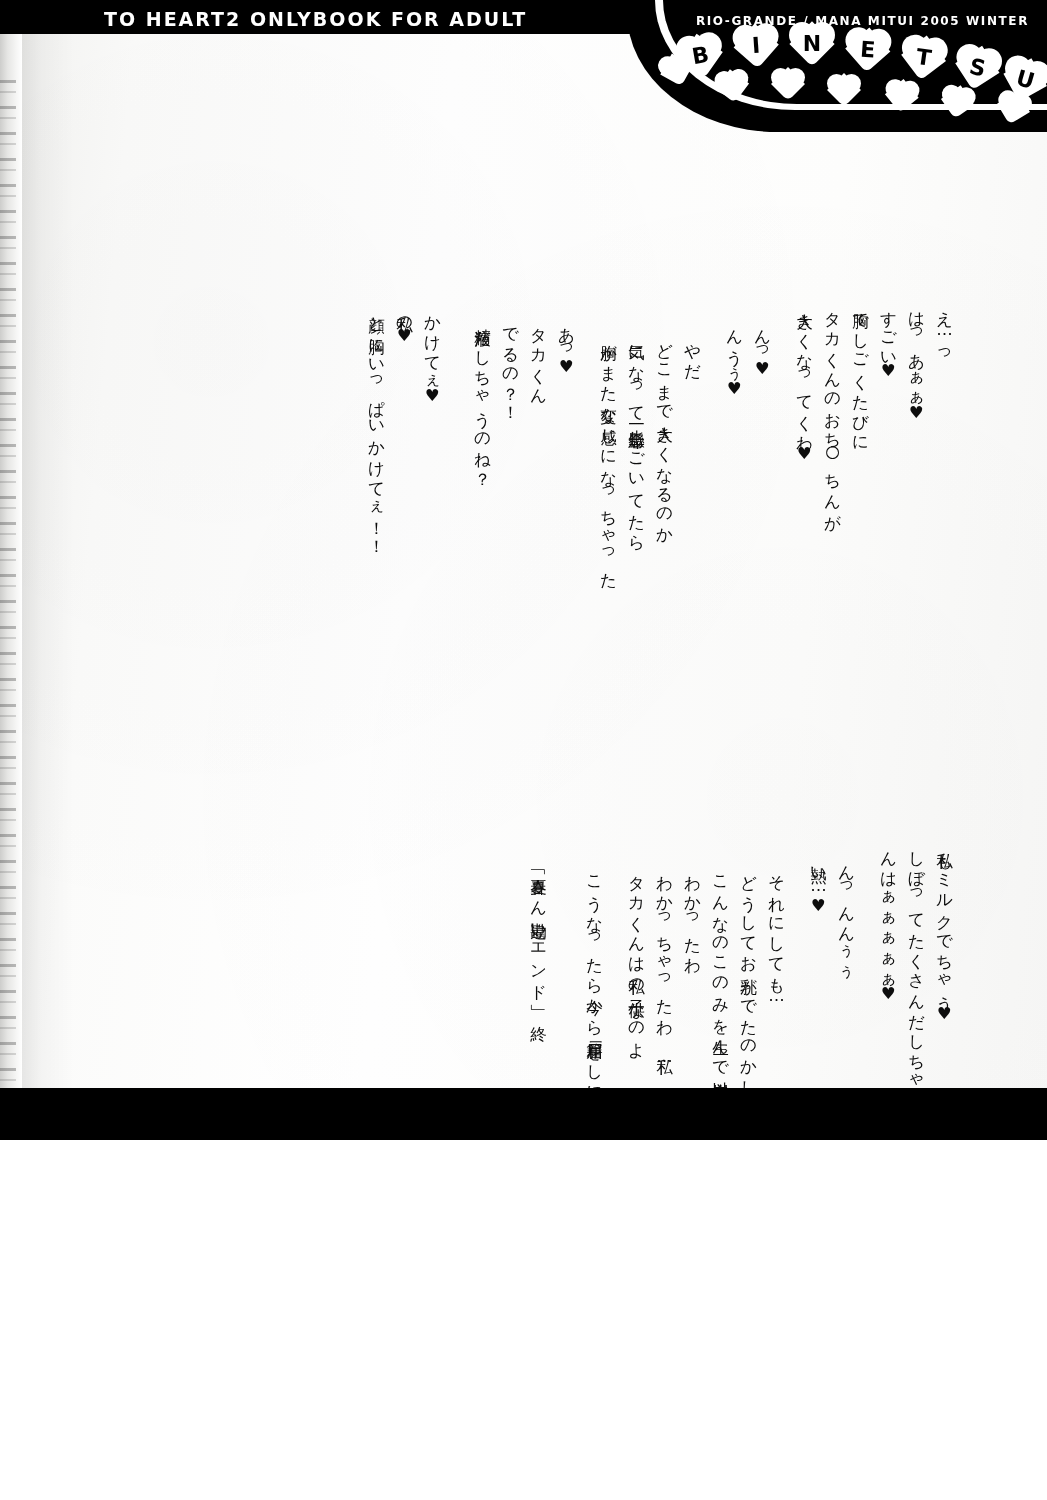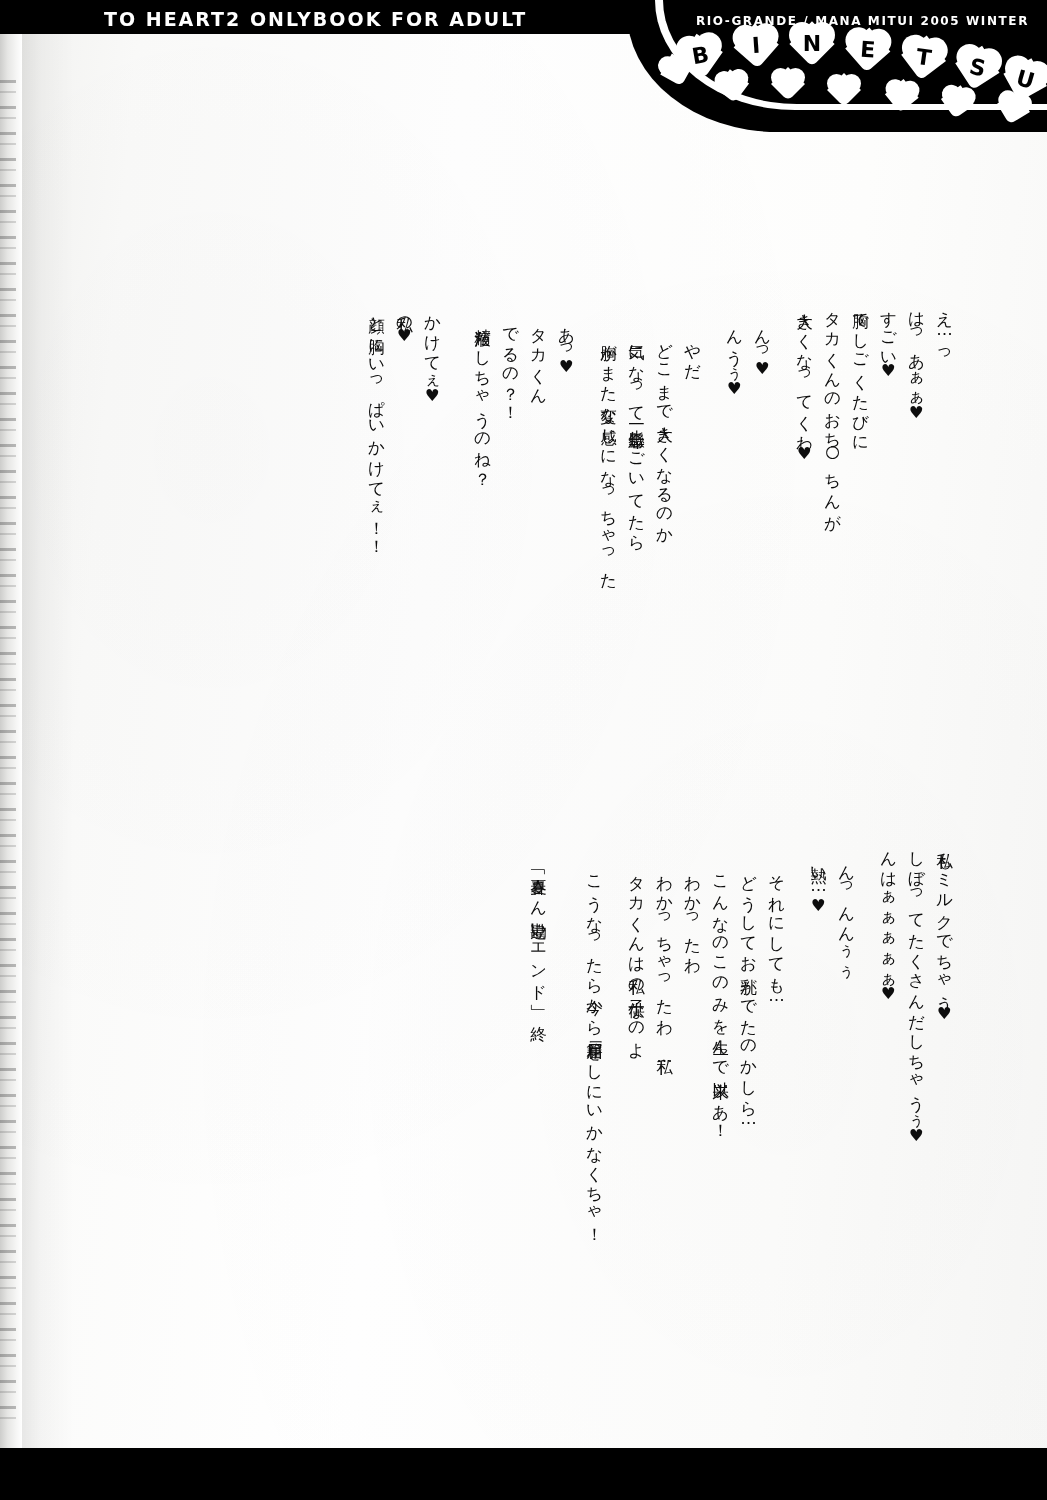--- a/index.html
+++ b/index.html
@@ -6,21 +6,21 @@
     margin: 0;
     padding: 0;
     background: #fff;
   }
   body {
     font-family: "Liberation Sans", sans-serif;
   }
   #page {
     position: relative;
     width: 1047px;
-    height: 1500px;
+    height: 1140px;
     background: #ffffff;
     overflow: hidden;
   }
 
   
   .paper {
     position: absolute;
     inset: 0;
     background:
       radial-gradient(ellipse at 20% 30%, rgba(0,0,0,0.018) 0%, rgba(0,0,0,0) 55%),

